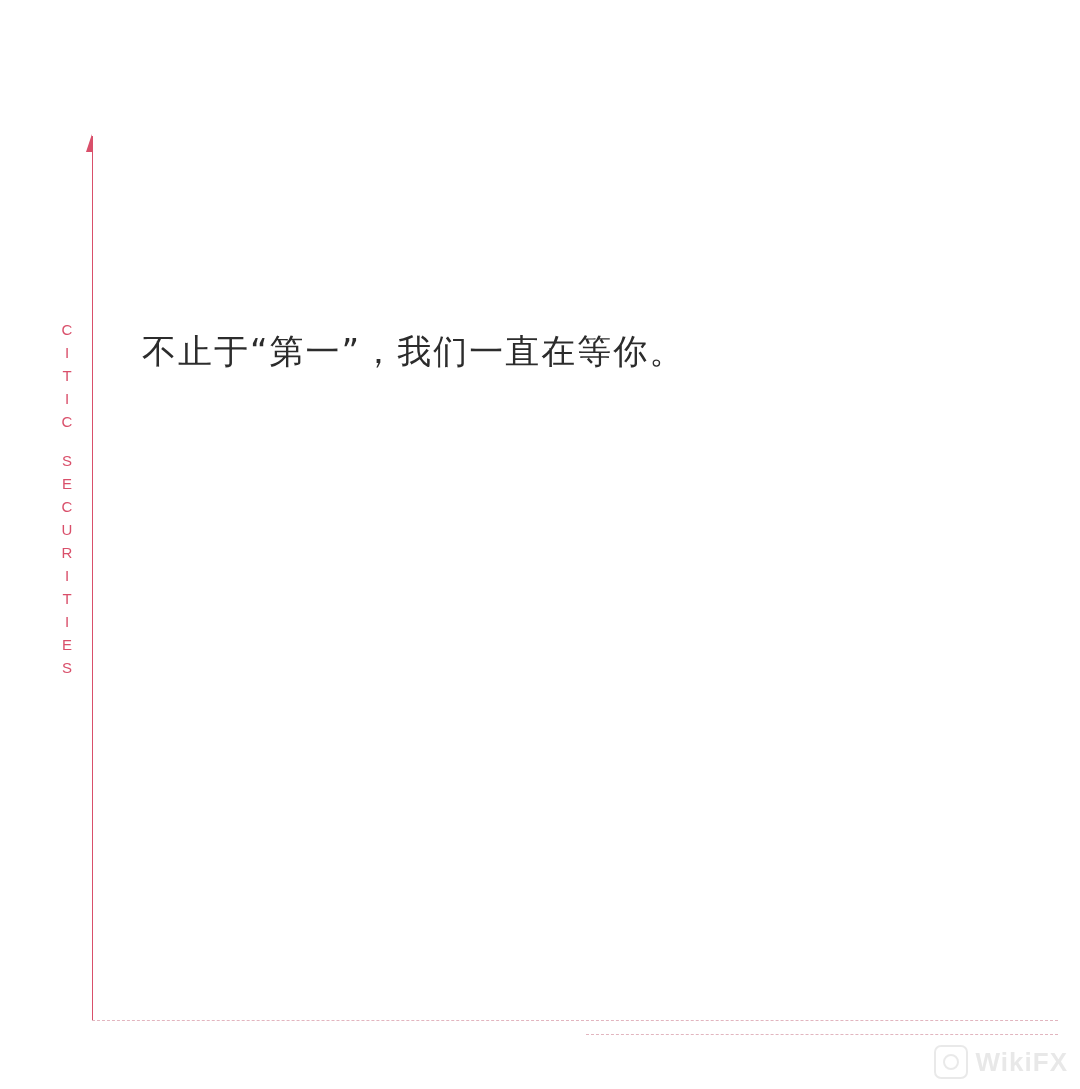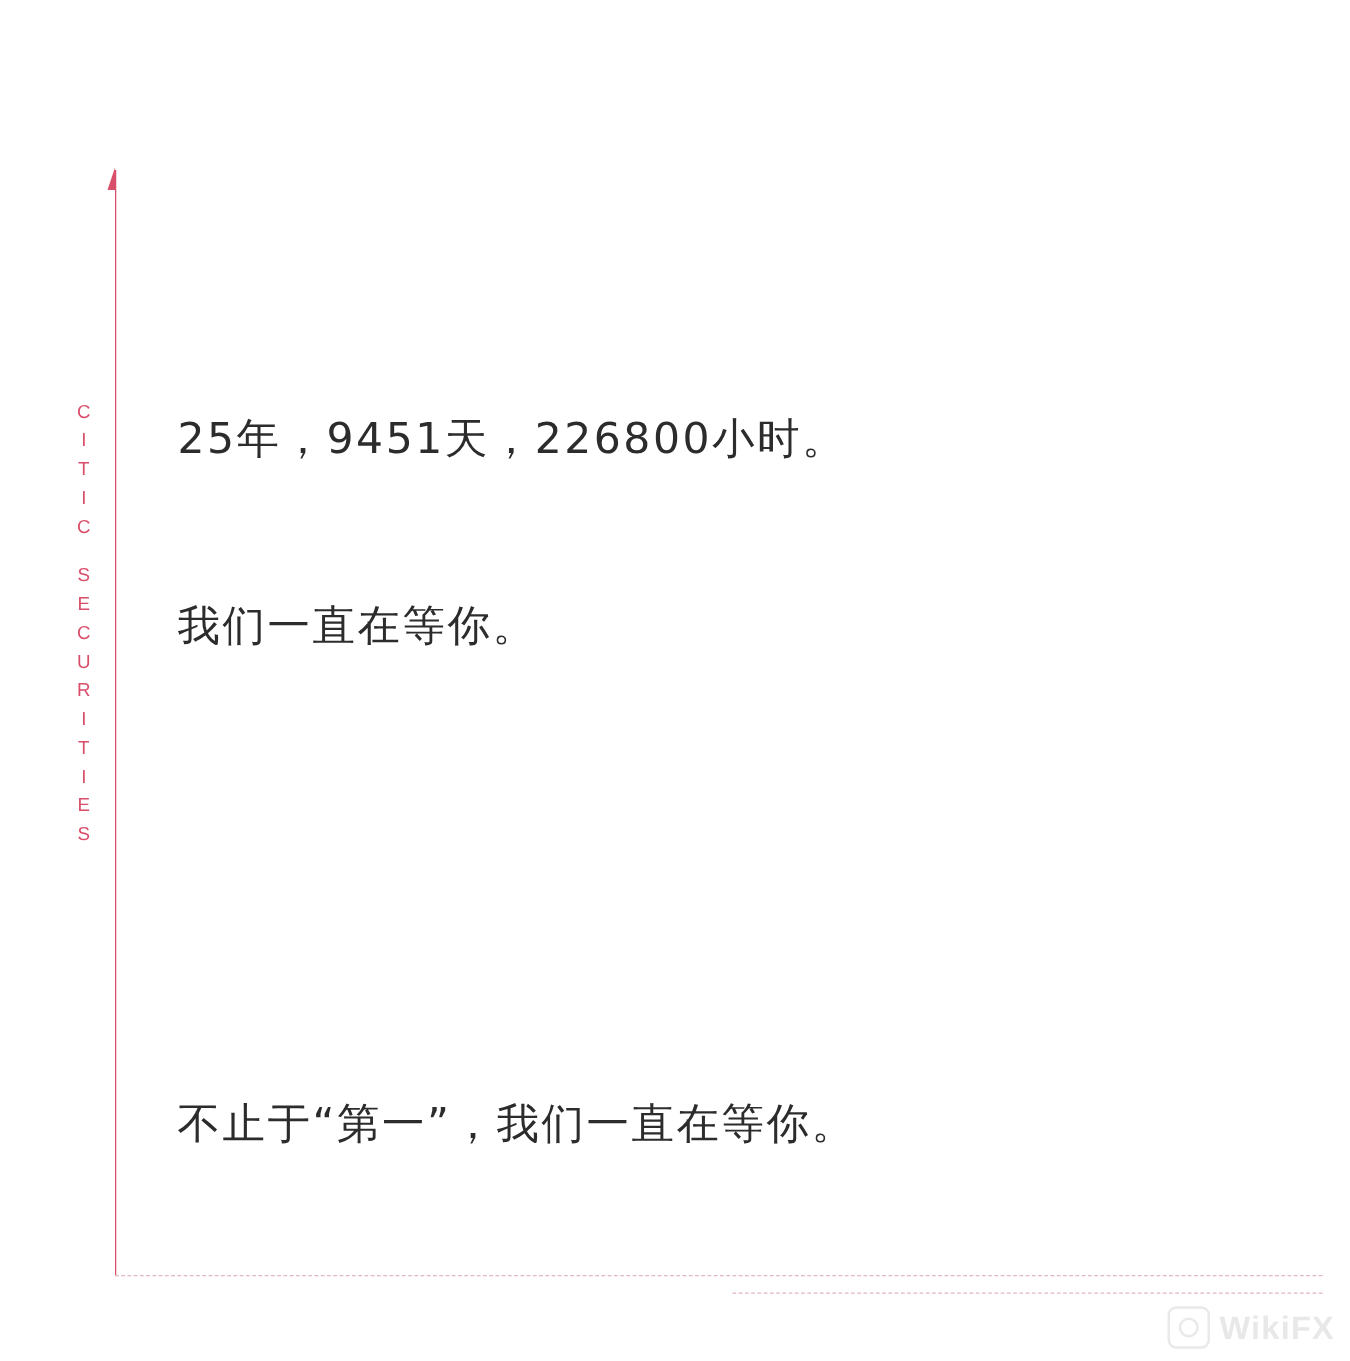--- a/index.html
+++ b/index.html
@@ -164,24 +164,20 @@
     <span>R</span>
     <span>I</span>
     <span>T</span>
     <span>I</span>
     <span>E</span>
     <span>S</span>
   </div>
 
   <div class="copy">
     <div class="para">
-      <span class="line">25年，9451天，226800小时。</span>
-      <span class="line">我们一直在等你。</span>
-    </div>
-    <div class="para">
       <span class="line">不止于“第一”，我们一直在等你。</span>
     </div>
     
     
     
     
   </div>
 
   <div class="dash-long"></div>
   <div class="dash-short"></div>

